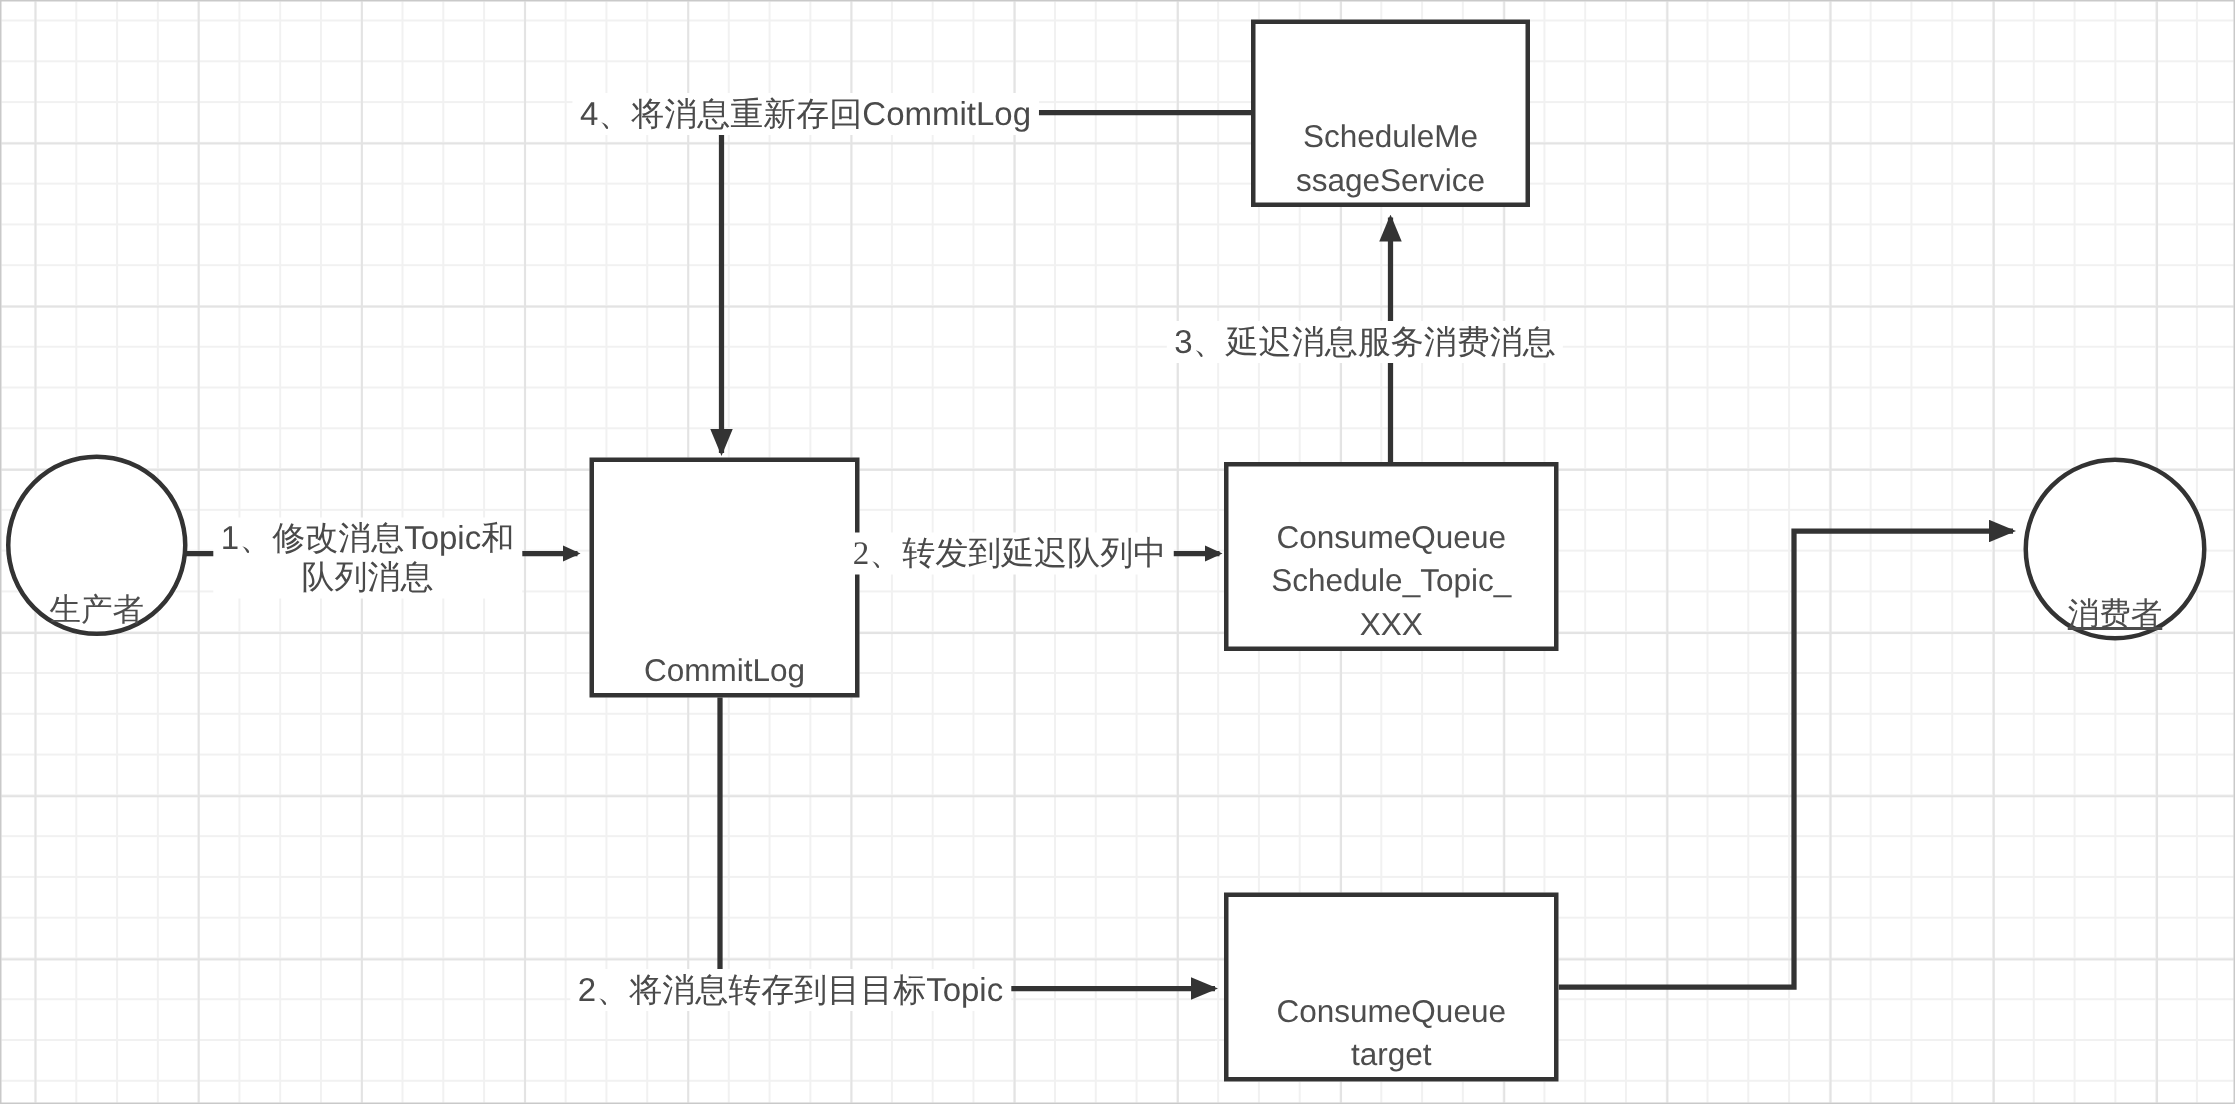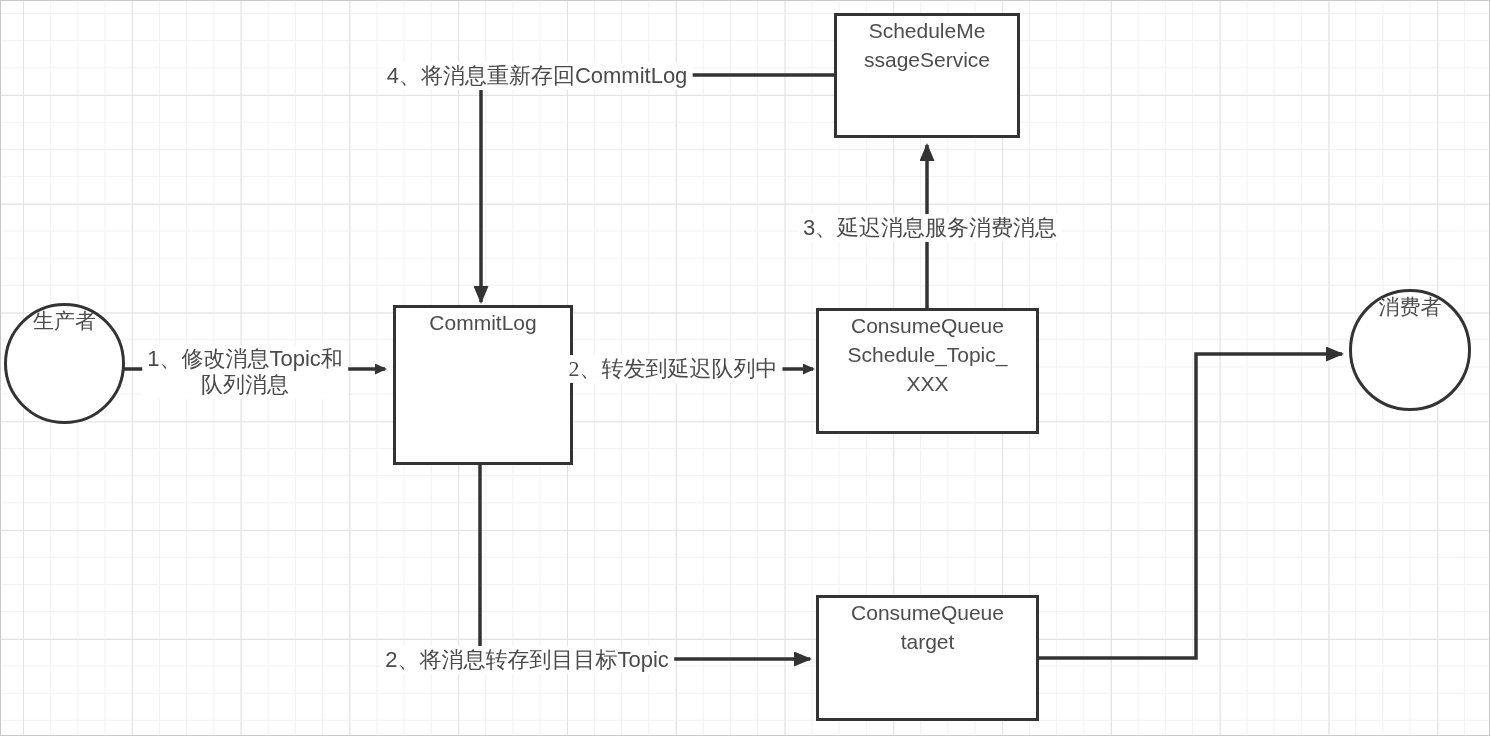--- a/index.html
+++ b/index.html
@@ -28,45 +28,45 @@
     font-family:"Liberation Sans","DejaVu Sans",sans-serif;
     color:var(--text);
   }
   svg.edges{position:absolute;left:0;top:0;width:1490px;height:736px;}
   .edge{fill:none;stroke:var(--stroke);stroke-width:3.5;}
   .ah{fill:var(--stroke);stroke:none;}
   .node{
     position:absolute;
     background:var(--node-bg);
     border:3px solid var(--stroke);
-    display:flex;align-items:flex-start;justify-content:center;
+    display:flex;align-items:flex-end;justify-content:center;
     text-align:center;
     font-size:21px;line-height:29px;
     white-space:pre-line;
     color:#4d4d4d;
   }
   .circle{border-radius:50%;}
   #n-producer{left:3px;top:302px;width:121px;height:121px;}
   #n-commitlog{left:392px;top:304px;width:180px;height:160px;}
   #n-schedule-service{left:833px;top:12px;width:186px;height:125px;}
   #n-schedule-topic{left:815px;top:307px;width:223px;height:126px;}
   #n-target{left:815px;top:594px;width:223px;height:126px;}
-  #n-consumer{left:1348px;top:288px;width:122px;height:122px;}
+  #n-consumer{left:1348px;top:304px;width:122px;height:122px;text-decoration:underline;}
   .edge-label{
     position:absolute;
     transform:translate(-50%,-50%);
     background:var(--label-bg);
     padding:1px 5px;
     font-size:22px;line-height:26px;
     text-align:center;
     white-space:pre-line;
   }
   #l1{left:244px;top:371px;}
   #l2{left:672px;top:368px;font-family:Liberation Serif, serif;}
-  #l3{left:929px;top:227px;}
+  #l3{left:909px;top:227px;}
   #l4{left:536px;top:75px;}
   #l5{left:526px;top:659px;}
   #l6{left:1191px;top:508px;}
 </style>
 </head>
 <body>
 
 <div class="canvas">
 
   <svg class="edges" viewBox="0 0 1490 736">

